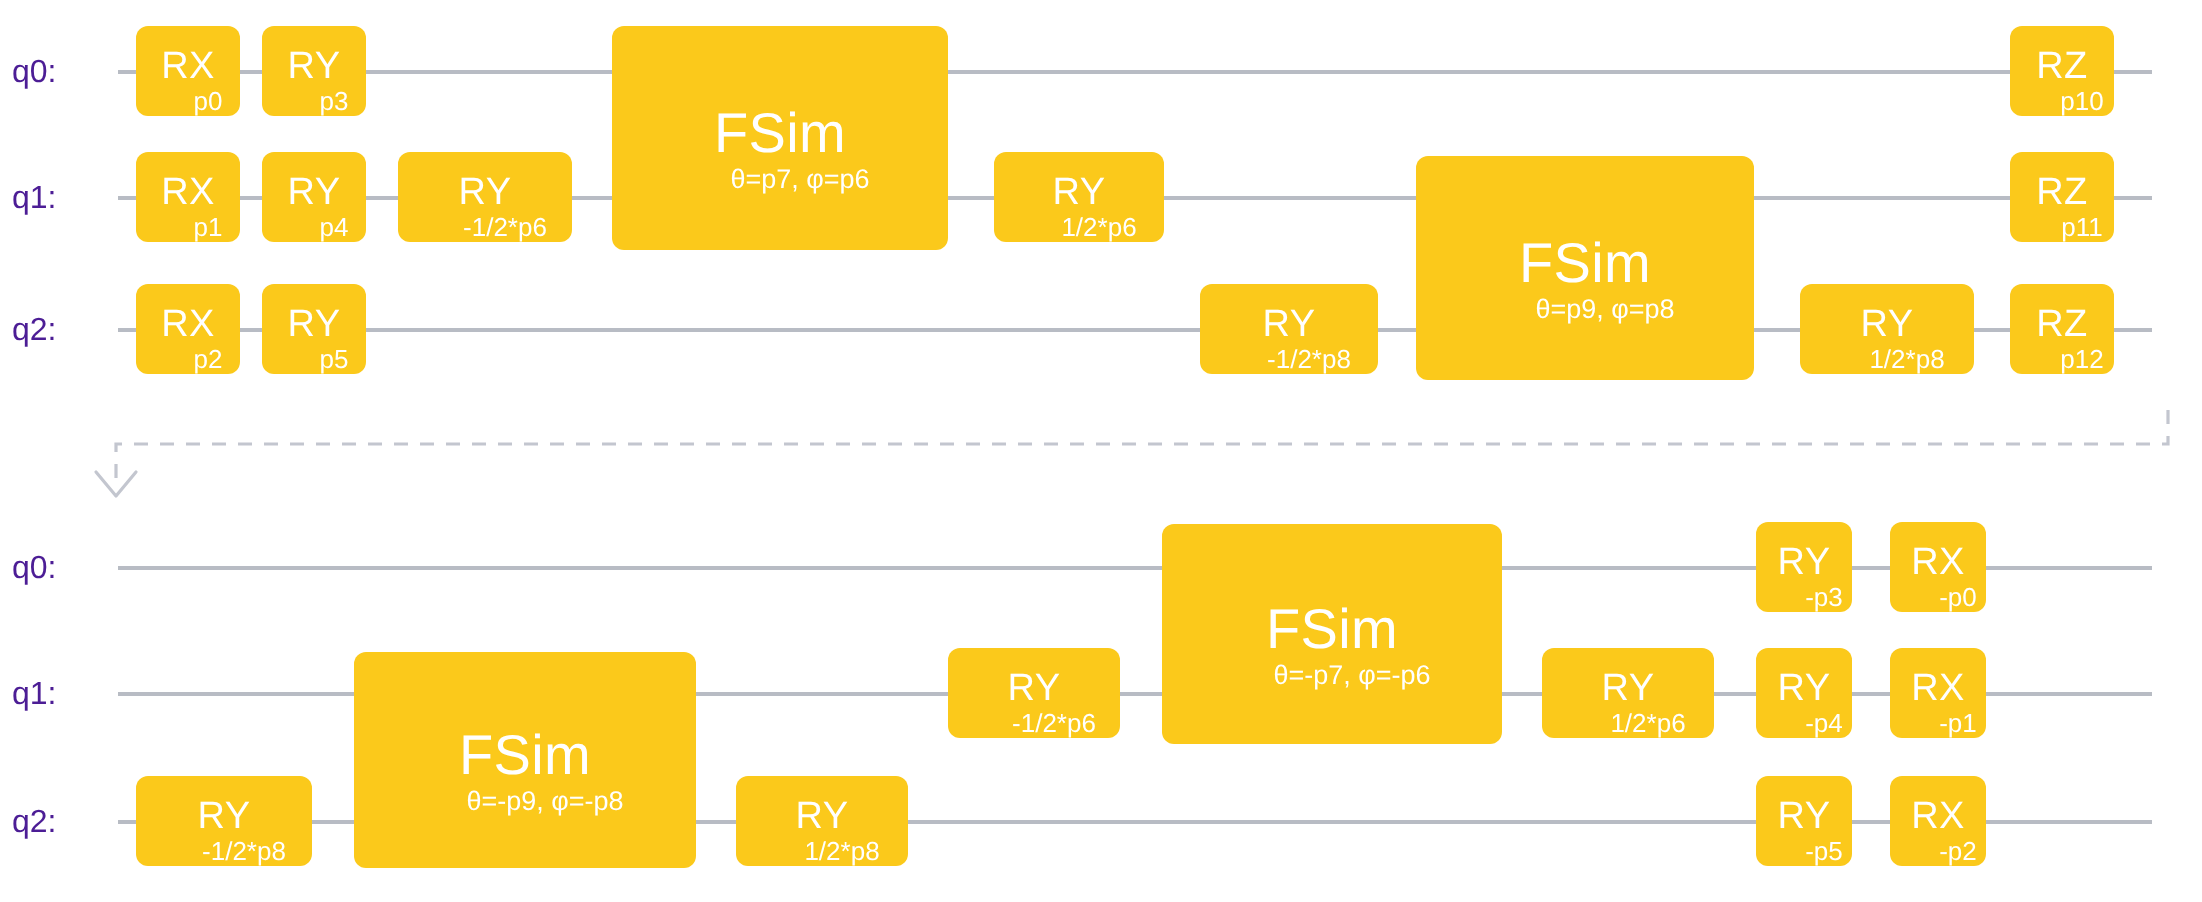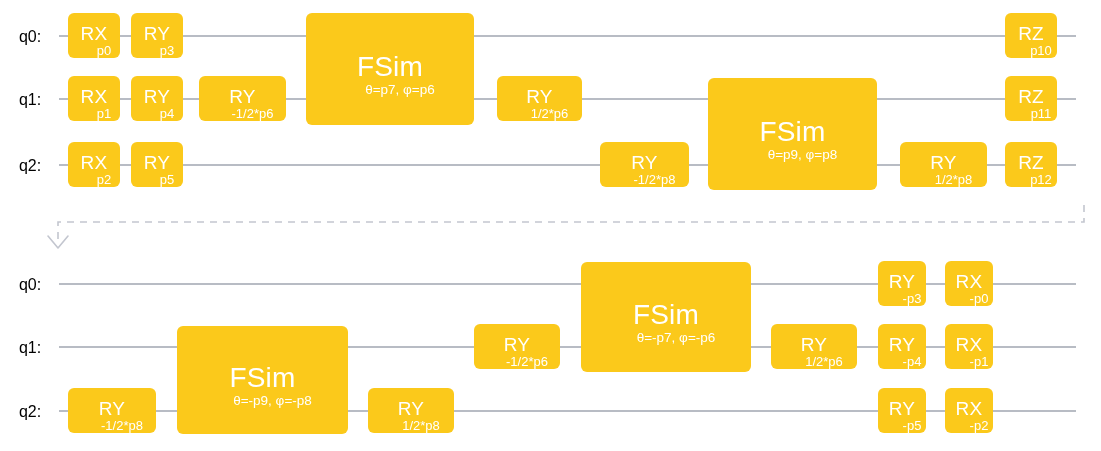--- a/index.html
+++ b/index.html
@@ -26,23 +26,23 @@
     width: 1101px;
   }
   .wire {
     position: absolute;
     height: 2px;
     background: #b8bcc4;
   }
   .qlabel {
     position: absolute;
     font-size: 16px;
-    color: #000000;
+    color: #4c1d95;
     font-family: "Liberation Sans", sans-serif;
-    text-align: center;
+    text-align: left;
     white-space: nowrap;
     line-height: 1;
   }
   .gate {
     position: absolute;
     background: #fbc91b;
     border-radius: 6px;
     display: flex;
     flex-direction: column;
     align-items: center;

